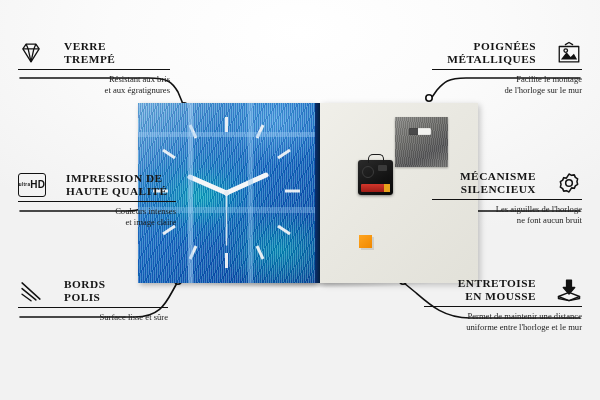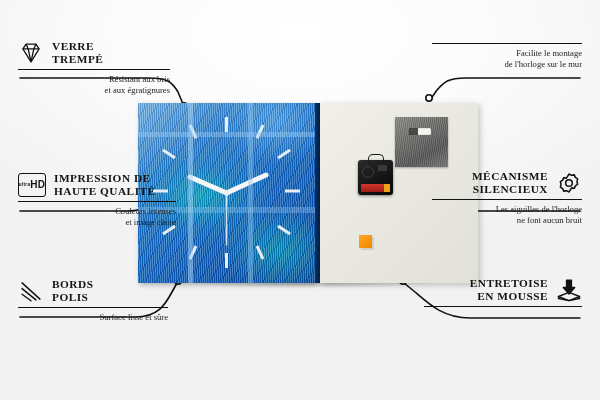--- a/index.html
+++ b/index.html
@@ -80,21 +80,21 @@
     background:linear-gradient(140deg,#ffa520,#f08800);
     box-shadow:2px 2px 0 rgba(0,0,0,.10);
   }
   .shadow-strip{
     position:absolute;left:138px;top:283px;width:345px;height:12px;
     background:radial-gradient(ellipse 50% 60% at 50% 0%, rgba(0,0,0,.22), rgba(0,0,0,0) 72%);
   }
 
   
   .feature{position:absolute;}
-  .f-head{display:flex;align-items:center;gap:8px;}
+  .f-head{display:flex;align-items:center;gap:20px;}
   .f-title{
     font-weight:bold;font-size:11.3px;letter-spacing:.5px;color:#141414;
     line-height:13px;text-transform:uppercase;
   }
   .f-rule{height:1.4px;background:#111;margin:3px 0 4px 0;}
   .f-desc{font-size:8.6px;line-height:10.6px;color:#1d1d1d;}
   .left .f-head{justify-content:flex-start;}
   .left .f-title{text-align:left;}
   .left .f-desc{text-align:right;}
   .right .f-head{justify-content:flex-end;flex-direction:row;}
@@ -238,20 +238,34 @@
         <div>POLIS</div>
       </div>
     </div>
     <div class="f-rule"></div>
     <div class="f-desc">
       <div>Surface lisse et sûre</div>
     </div>
   </div>
 
   <div class="feature right" id="f-poign">
+    <div class="f-head">
+      <div class="f-title">
+        <div>POIGNÉES</div>
+        <div>MÉTALLIQUES</div>
+      </div>
+      <svg class="ico" viewBox="0 0 32 28">
+        <g fill="none" stroke="#121212" stroke-width="1.6" stroke-linejoin="round">
+          <path d="M11,4 L16,1 L21,4"></path>
+          <rect x="4" y="6" width="24" height="19"></rect>
+          <path d="M6,22 L13,13 L18,19 L22,15 L26,22 Z" fill="#121212" stroke="none"></path>
+          <circle cx="12" cy="11" r="2.2"></circle>
+        </g>
+      </svg>
+    </div>
     <div class="f-rule"></div>
     <div class="f-desc">
       <div>Facilite le montage</div>
       <div>de l'horloge sur le mur</div>
     </div>
   </div>
 
   <div class="feature right" id="f-meca">
     <div class="f-head">
       <div class="f-title">
@@ -281,15 +295,19 @@
       </div>
       <svg class="ico" viewBox="0 0 32 28">
         <g fill="none" stroke="#121212" stroke-width="1.7" stroke-linejoin="round">
           <path d="M13,2 L19,2 L19,11 L23,11 L16,19 L9,11 L13,11 Z" fill="#121212"></path>
           <path d="M16,17 L29,22 L16,27 L3,22 Z"></path>
           <path d="M3,22 L3,24.5 L16,27 L29,24.5 L29,22"></path>
         </g>
       </svg>
     </div>
     <div class="f-rule"></div>
+    <div class="f-desc">
+      <div>Permet de maintenir une distance</div>
+      <div>uniforme entre l'horloge et le mur</div>
+    </div>
   </div>
 
 </div>
 
 </body></html>

